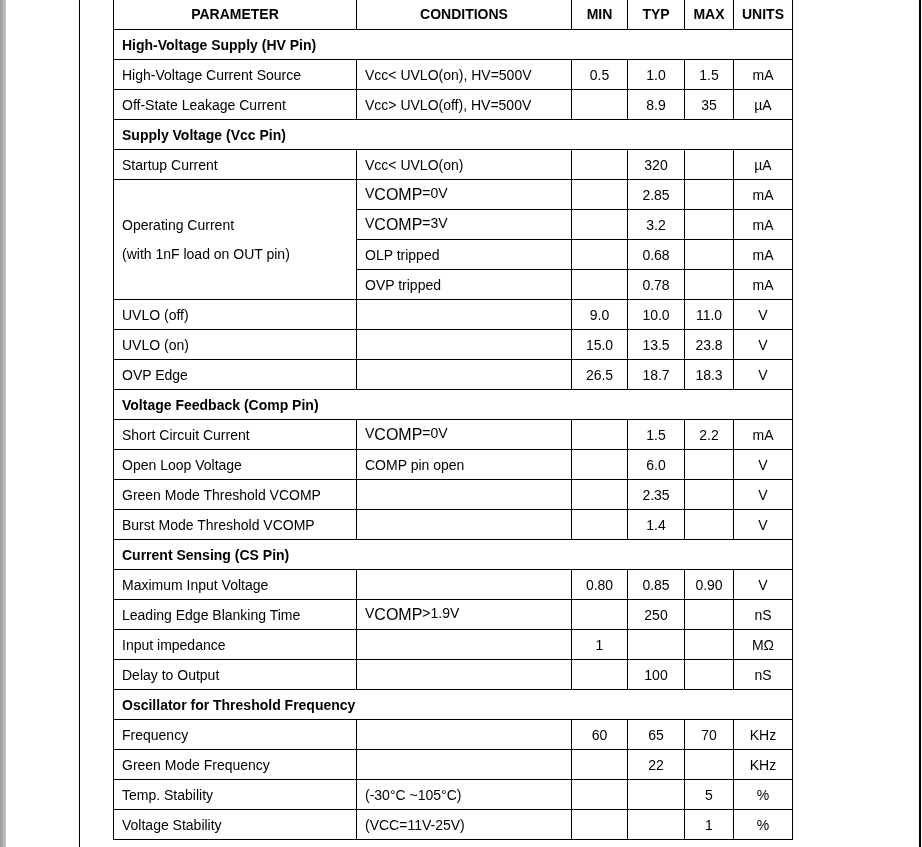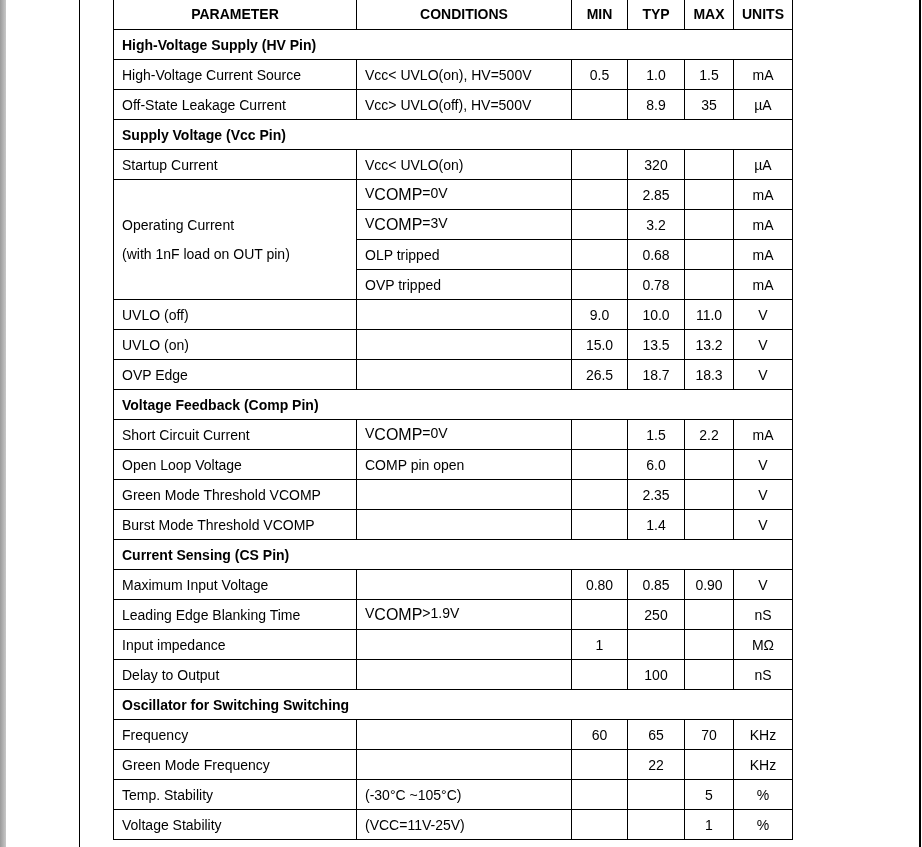--- a/index.html
+++ b/index.html
@@ -125,21 +125,21 @@
     <td class="num">9.0</td>
     <td class="num">10.0</td>
     <td class="num">11.0</td>
     <td class="unit">V</td>
   </tr>
   <tr>
     <td>UVLO (on)</td>
     <td></td>
     <td class="num">15.0</td>
     <td class="num">13.5</td>
-    <td class="num">13.2</td>
+    <td class="num">23.8</td>
     <td class="unit">V</td>
   </tr>
   <tr>
     <td>OVP Edge</td>
     <td></td>
     <td class="num">26.5</td>
     <td class="num">18.7</td>
     <td class="num">18.3</td>
     <td class="unit">V</td>
   </tr>
@@ -210,21 +210,21 @@
   <tr>
     <td>Delay to Output</td>
     <td></td>
     <td class="num"></td>
     <td class="num">100</td>
     <td class="num"></td>
     <td class="unit">nS</td>
   </tr>
 
   <tr>
-    <td colspan="6" class="section">Oscillator for Switching Switching</td>
+    <td colspan="6" class="section">Oscillator for Threshold Frequency</td>
   </tr>
   <tr>
     <td>Frequency</td>
     <td></td>
     <td class="num">60</td>
     <td class="num">65</td>
     <td class="num">70</td>
     <td class="unit">KHz</td>
   </tr>
   <tr>

